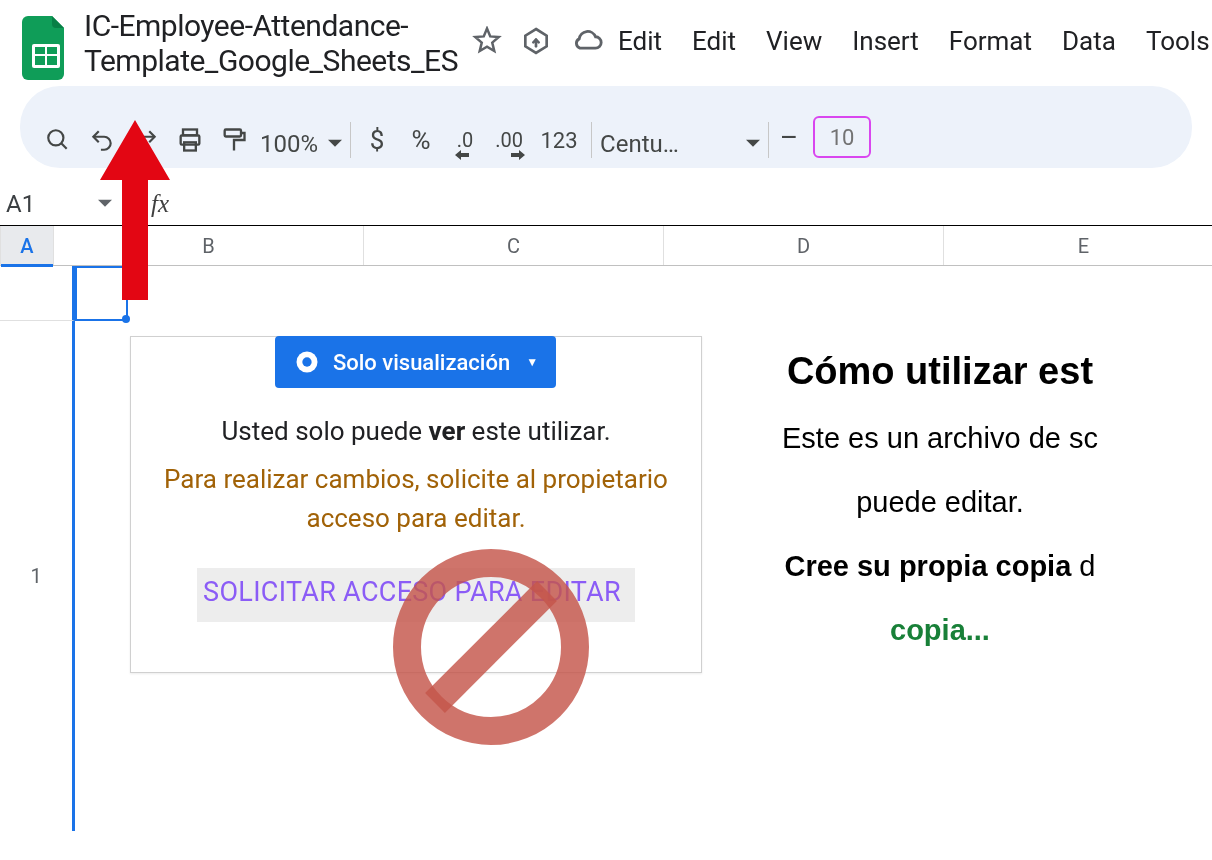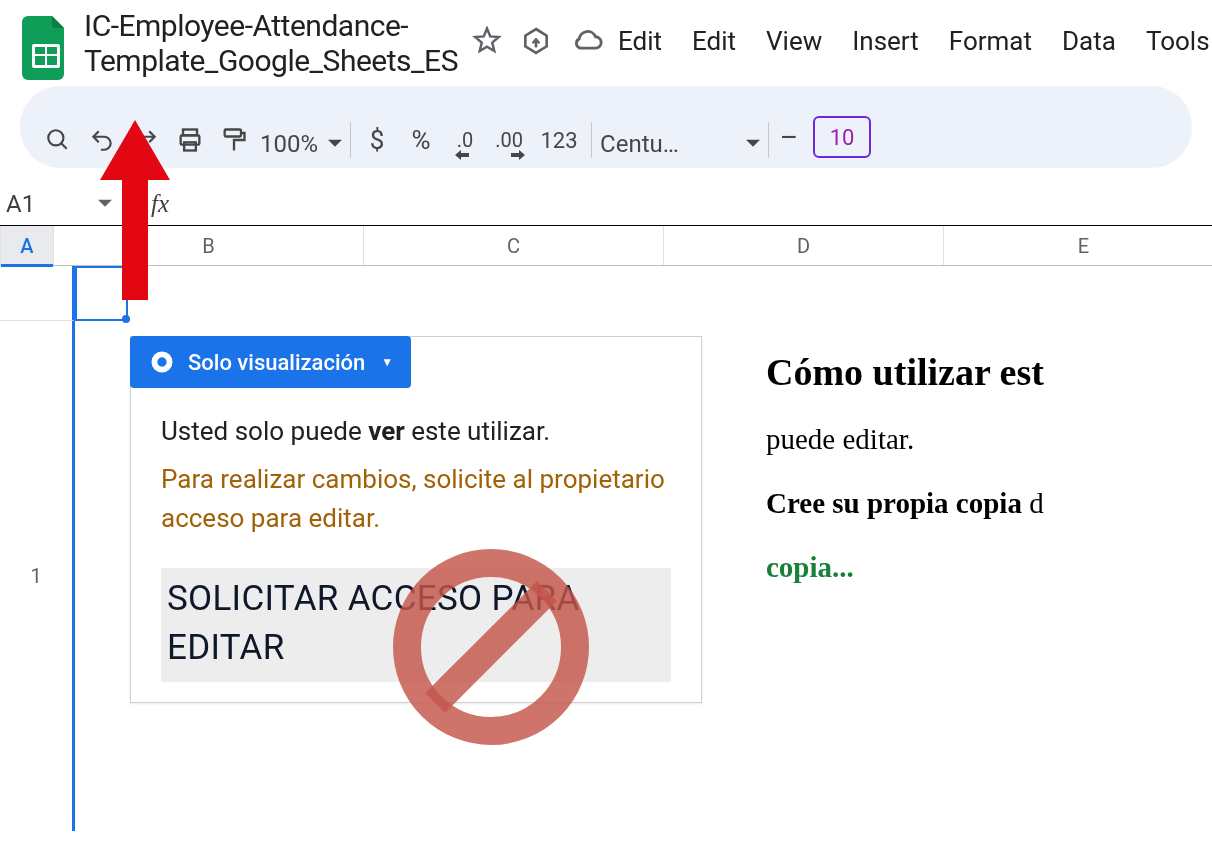--- a/index.html
+++ b/index.html
@@ -15,21 +15,21 @@
 .title-icons span { cursor: pointer; }
 .menubar { display: flex; gap: 30px; padding: 6px 0 10px 0; }
 .menu-item { font-size: 26px; color: #202124; cursor: pointer; }
 
 .toolbar { margin: 4px 20px 0 20px; background: #edf2fa; border-radius: 40px; padding: 10px 20px; display: flex; align-items: flex-end; gap: 8px; height: 82px; }
 .tb-btn { display: flex; align-items: center; justify-content: center; width: 36px; height: 36px; color: #444746; cursor: pointer; }
 .tb-sep { width: 1px; height: 36px; background: #c7c7c7; }
 .zoom { display: flex; align-items: center; gap: 10px; font-size: 24px; color: #444746; cursor: pointer; }
 .font-sel { display: flex; align-items: center; justify-content: space-between; font-size: 24px; color: #444746; cursor: pointer; width: 160px; }
 .font-size-ctrl { display: flex; align-items: center; gap: 12px; }
-.font-size-box { border: 2px solid #6d28d9; border-radius: 6px; width: 58px; height: 42px; display: flex; align-items: center; justify-content: center; font-size: 22px; color: #a21caf; }
+.font-size-box { border: 2px solid #d946ef; border-radius: 6px; width: 58px; height: 42px; display: flex; align-items: center; justify-content: center; font-size: 22px; color: #737373; }
 .minus { font-size: 28px; color: #444746; cursor: pointer; width: 24px; text-align: center; }
 
 .name-fx-row { display: flex; align-items: center; height: 44px; border-bottom: 1px solid #000000; margin-top: 14px; }
 .name-box { width: 130px; display: flex; align-items: center; justify-content: space-between; padding: 0 18px 0 6px; font-size: 24px; color: #3c4043; }
 .name-sep { width: 1px; height: 30px; background: #dadce0; }
 .fx-label { font-style: italic; color: #404040; font-size: 25px; margin-left: 20px; font-family: serif; }
 .corner { width: 75px; height: 40px; border-right: 1px solid #e0e0e0; border-bottom: 1px solid #c0c0c0; background: #fff; }
 .col-headers { display: flex; flex: 1; height: 40px; border-bottom: 1px solid #c0c0c0; }
 .col-h { display: flex; align-items: center; justify-content: center; font-size: 20px; color: #5f6368; border-right: 1px solid #e0e0e0; background: #fff; }
 .col-h.active { color: #1a73e8; font-weight: 500; background: #e8eaed; position: relative; }
@@ -38,35 +38,35 @@
 
 .grid-body { display: flex; }
 .row-headers { width: 75px; }
 .row-blank { height: 55px; border-right: 3px solid #1a73e8; border-bottom: 1px solid #e0e0e0; background: #fff; }
 .row-h { height: 510px; display: flex; align-items: center; justify-content: center; font-size: 20px; color: #5f6368; border-right: 3px solid #1a73e8; background: #fff; }
 
 .cells { position: relative; flex: 1; }
 .sel-cell { position: absolute; top: 0; left: 0; width: 53px; height: 55px; border: 2px solid #1a73e8; background: #fff; z-index: 2; }
 .sel-cell::after { content: ""; position: absolute; right: -4px; bottom: -4px; width: 8px; height: 8px; background: #1a73e8; border-radius: 50%; }
 
-.content-area { position: absolute; top: 0; left: 0; right: 16px; padding: 70px 0 0 55px; display: flex; gap: 64px; }
+.content-area { position: absolute; top: 0; left: 0; right: 16px; padding: 70px 0 0 55px; display: flex; gap: 80px; text-align: center; }
 
 .card { width: 572px; border: 1px solid #d0d0d0; box-shadow: 0 1px 2px rgba(0,0,0,0.08); background: #fff; position: relative; }
 .badge { background: #1a73e8; color: #fff; display: inline-flex; align-items: center; gap: 12px; padding: 12px 18px; font-size: 22px; font-weight: 500; border-radius: 4px; margin: -1px 0 0 -1px; }
 .badge svg { width: 28px; height: 28px; }
 .badge .caret { font-size: 12px; margin-left: 4px; }
 .card-body { padding: 28px 30px 20px 30px; }
 .card-line1 { font-size: 26px; color: #202124; margin-bottom: 14px; }
 .card-line1 b { font-weight: 700; }
 .card-line2 { font-size: 26px; color: #a16207; line-height: 1.5; margin-bottom: 30px; }
-.req-btn { background: #ededed; color: #0f172a; font-size: 35px; font-weight: 400; padding: 6px 14px 10px 6px; display: inline-block; line-height: 1.4; letter-spacing: 0.3px; }
+.req-btn { background: #ededed; color: #8b5cf6; font-size: 27px; font-weight: 400; padding: 6px 14px 10px 6px; display: inline-block; line-height: 1.4; letter-spacing: 0.3px; }
 
 .no-sign { position: absolute; left: 260px; top: 210px; width: 200px; height: 200px; pointer-events: none; }
 
-.right-text { font-family: Liberation Serif, serif; padding-top: 14px; }
+.right-text { font-family: Liberation Sans, sans-serif; padding-top: 14px; }
 .rt-h { font-size: 38px; font-weight: 700; color: #000; margin-bottom: 24px; }
 .rt-p { font-size: 29px; color: #000; line-height: 1.45; margin-bottom: 22px; }
 .rt-b { font-weight: 700; }
 .rt-g { color: #188038; font-weight: 700; }
 
 .red-arrow { position: absolute; left: 100px; top: 120px; width: 70px; height: 180px; z-index: 10; pointer-events: none; }
 </style>
 </head>
 <body>
 
@@ -225,20 +225,21 @@
           <div class="card-line2">Para realizar cambios, solicite al propietario acceso para editar.</div>
           <div class="req-btn">SOLICITAR ACCESO PARA EDITAR</div>
         </div>
         <svg class="no-sign" viewBox="0 0 100 100">
           <circle cx="50" cy="50" r="42" fill="none" stroke="#c5564b" stroke-width="14" opacity="0.82"></circle>
           <line x1="22" y1="78" x2="78" y2="22" stroke="#c5564b" stroke-width="14" opacity="0.82"></line>
         </svg>
       </div>
       <div class="right-text">
         <div class="rt-h">Cómo utilizar est</div>
+        <div class="rt-p"><span>Este es un archivo de sc</span></div>
         <div class="rt-p"><span>puede editar.</span></div>
         <div class="rt-p"><span class="rt-b">Cree su propia copia</span><span> d</span></div>
         <div class="rt-p"><span class="rt-g">copia...</span></div>
       </div>
     </div>
   </div>
 </div>
 
 <svg class="red-arrow" viewBox="0 0 70 180">
   <polygon points="35,0 70,60 48,60 48,180 22,180 22,60 0,60" fill="#e30613"></polygon>

